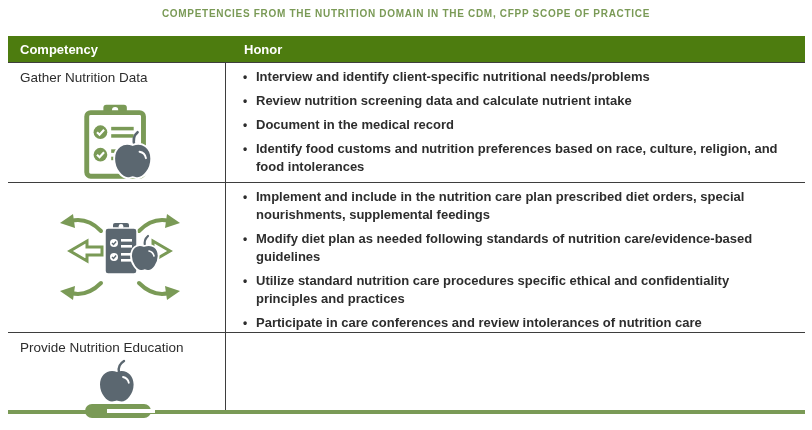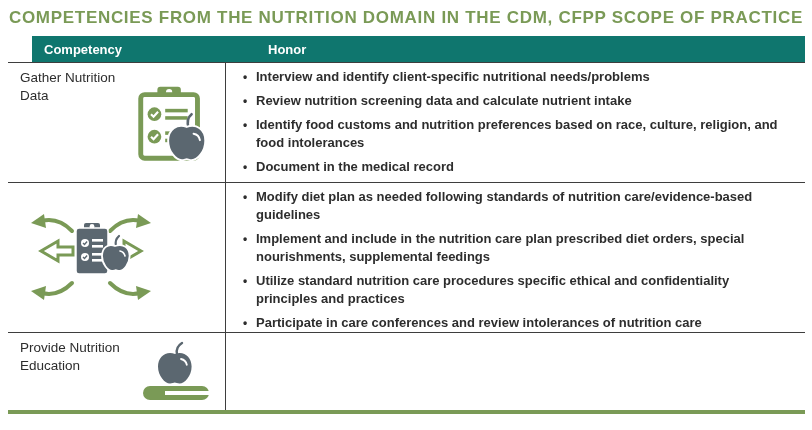--- a/index.html
+++ b/index.html
@@ -3,53 +3,52 @@
 <meta charset="utf-8">
 <style>
   * { margin: 0; padding: 0; box-sizing: border-box; }
   html, body { width: 812px; height: 430px; background: #ffffff; overflow: hidden; }
   body { font-family: "Liberation Sans", sans-serif; color: #2d2d2d; }
 
   .page-title {
     text-align: center;
     color: #7a9a56;
     font-weight: bold;
-    font-size: 17px;
+    font-size: 10px;
     letter-spacing: 0.7px;
     padding-top: 8px;
     height: 36px;
   }
 
   .table { margin: 0 7px 0 8px; border-bottom: 4px solid #7a9a56; }
 
   .thead {
     display: flex;
-    background: #0f766e;
+    background: #4d7c0f;
     height: 26px;
     align-items: center;
     color: #ffffff;
     font-weight: bold;
     font-size: 13px;
-    margin-left: 24px;
   }
   .thead .th-competency { width: 218px; padding-left: 12px; }
   .thead .th-task { flex: 1; padding-left: 18px; }
 
   .trow { display: flex; border-top: 1px solid #3e3e3e; }
   .trow:first-of-type { border-top: none; }
   .row-1 { height: 120px; }
   .row-2 { height: 150px; }
   .row-3 { height: 78px; }
 
   .cell-competency {
     width: 218px;
     border-right: 1px solid #3e3e3e;
     padding: 6px 6px 0 12px;
     display: flex;
-    flex-direction: row;
+    flex-direction: column;
   }
   .competency-label { font-size: 13.5px; line-height: 18px; }
   .icon-wrap { display: flex; justify-content: center; }
   .row-1 .icon-wrap { margin-top: 16px; }
   .row-2 .icon-wrap { margin-top: 22px; }
   .row-3 .icon-wrap { margin-top: 2px; }
 
   .cell-task { flex: 1; padding: 5px 12px 0 17px; font-weight: bold; }
   .task-list { list-style: none; }
   .task-list li {
@@ -99,22 +98,22 @@
           <path d="M61 43 q-3 -9 3 -14" stroke="#5b6770" stroke-width="2.6" fill="none" stroke-linecap="round"></path>
           <path d="M59 42 c-10 -4 -19 3 -19 14 c0 11 8 20 14 20 c2 0 4 -1 5 -1 c1 0 3 1 5 1 c6 0 14 -9 14 -20 c0 -11 -9 -18 -19 -14 z" fill="#5b6770" stroke="#ffffff" stroke-width="2"></path>
           <path d="M66 49 q5.5 1 6.5 6.5" stroke="#ffffff" stroke-width="2" fill="none" stroke-linecap="round"></path>
         </svg>
       </div>
     </div>
     <div class="cell-task">
       <ul class="task-list">
         <li>Interview and identify client-specific nutritional needs/problems</li>
         <li>Review nutrition screening data and calculate nutrient intake</li>
+        <li>Document in the medical record</li>
         <li>Identify food customs and nutrition preferences based on race, culture, religion, and food intolerances</li>
-        <li>Document in the medical record</li>
       </ul>
     </div>
   </div>
 
   <div class="trow row-2">
     <div class="cell-competency">
       <div class="icon-wrap">
         <svg width="142" height="92" viewBox="0 0 142 92">
 
           <path d="M38 36 v-6 l-17 10 l17 10 v-6 h15 v-8 z" fill="#ffffff" stroke="#7a9a56" stroke-width="3"></path>
@@ -142,22 +141,22 @@
           <rect x="72" y="48" width="11" height="2.6" fill="#ffffff"></rect>
 
           <path d="M96 35 q-1.5 -6 3 -10" stroke="#5b6770" stroke-width="2.2" fill="none" stroke-linecap="round"></path>
           <path d="M95 35 c-7 -3 -13 2 -13 10 c0 8 6 15 10 15 c1.5 0 3 -0.8 3.8 -0.8 c0.8 0 2.3 0.8 3.8 0.8 c4 0 10 -7 10 -15 c0 -8 -6 -13 -14.6 -10 z" fill="#5b6770" stroke="#ffffff" stroke-width="1.8"></path>
           <path d="M100 40 q4 0.8 5 5" stroke="#ffffff" stroke-width="1.6" fill="none" stroke-linecap="round"></path>
         </svg>
       </div>
     </div>
     <div class="cell-task">
       <ul class="task-list">
+        <li>Implement and include in the nutrition care plan prescribed diet orders, special nourishments, supplemental feedings</li>
         <li>Modify diet plan as needed following standards of nutrition care/evidence-based guidelines</li>
-        <li>Implement and include in the nutrition care plan prescribed diet orders, special nourishments, supplemental feedings</li>
         <li>Utilize standard nutrition care procedures specific ethical and confidentiality principles and practices</li>
         <li>Participate in care conferences and review intolerances of nutrition care</li>
       </ul>
     </div>
   </div>
 
   <div class="trow row-3">
     <div class="cell-competency">
       <div class="competency-label">Provide Nutrition Education</div>
       <div class="icon-wrap">

